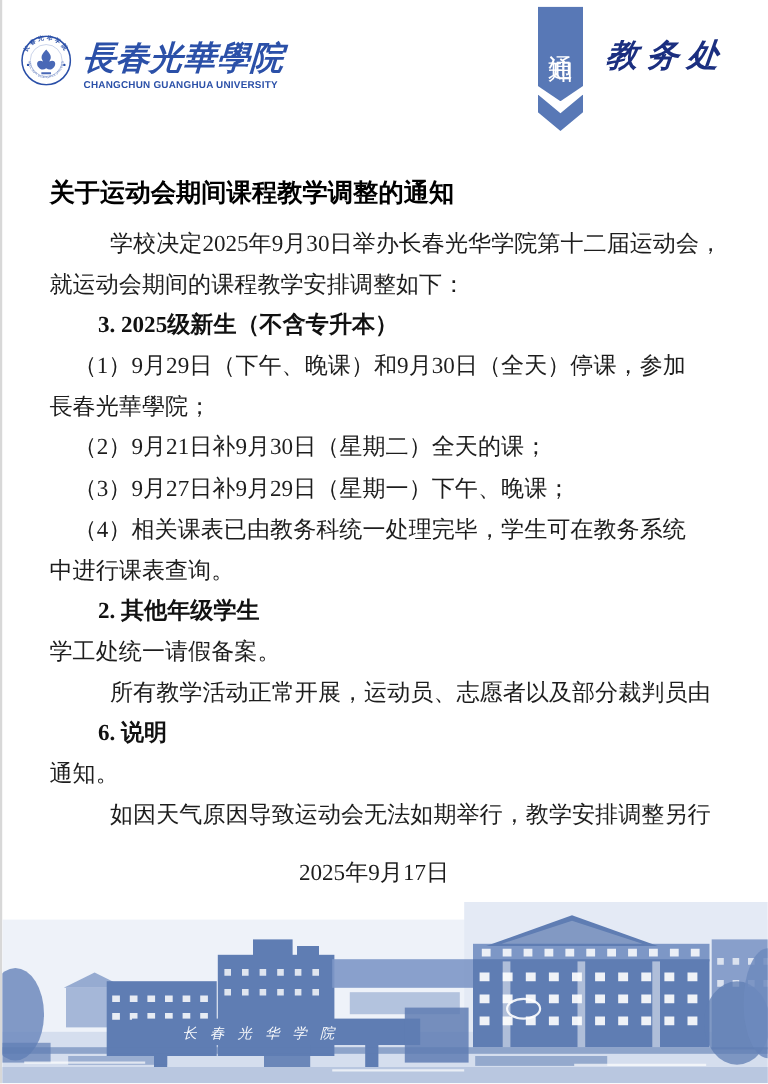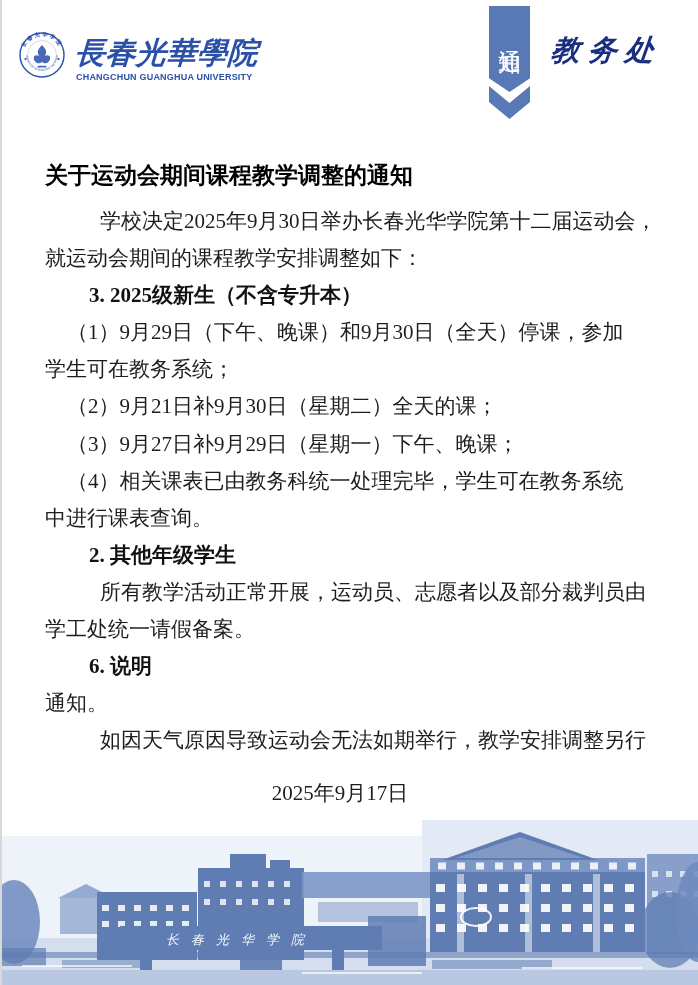--- a/index.html
+++ b/index.html
@@ -118,28 +118,28 @@
 
   <div id="dept">教务处</div>
 
   <div id="title">关于运动会期间课程教学调整的通知</div>
 
   <div id="body">
     <div class="line indent">学校决定2025年9月30日举办长春光华学院第十二届运动会，</div>
     <div class="line flush">就运动会期间的课程教学安排调整如下：</div>
     <div class="line heading">3. 2025级新生（不含专升本）</div>
     <div class="line item">（1）9月29日（下午、晚课）和9月30日（全天）停课，参加</div>
-    <div class="line flush">学生可在教务系统；</div>
+    <div class="line flush">長春光華學院；</div>
     <div class="line item">（2）9月21日补9月30日（星期二）全天的课；</div>
     <div class="line item">（3）9月27日补9月29日（星期一）下午、晚课；</div>
     <div class="line item">（4）相关课表已由教务科统一处理完毕，学生可在教务系统</div>
     <div class="line flush">中进行课表查询。</div>
     <div class="line heading">2. 其他年级学生</div>
+    <div class="line flush">学工处统一请假备案。</div>
     <div class="line indent">所有教学活动正常开展，运动员、志愿者以及部分裁判员由</div>
-    <div class="line flush">学工处统一请假备案。</div>
     <div class="line heading">6. 说明</div>
     <div class="line flush">通知。</div>
     <div class="line indent">如因天气原因导致运动会无法如期举行，教学安排调整另行</div>
   </div>
 
   <div id="date">2025年9月17日</div>
 
   <svg id="campus" viewBox="0 0 698 165">
 
     <rect x="0" y="16" width="698" height="149" fill="#eef2f9"></rect>

